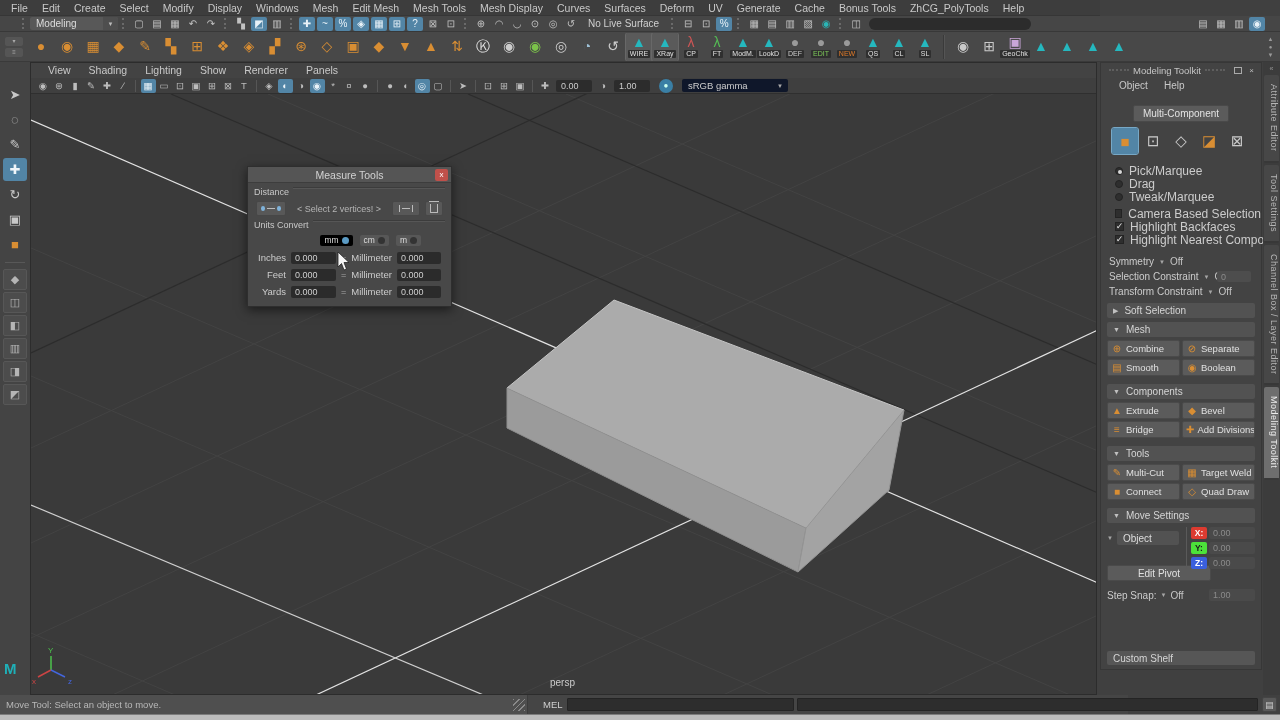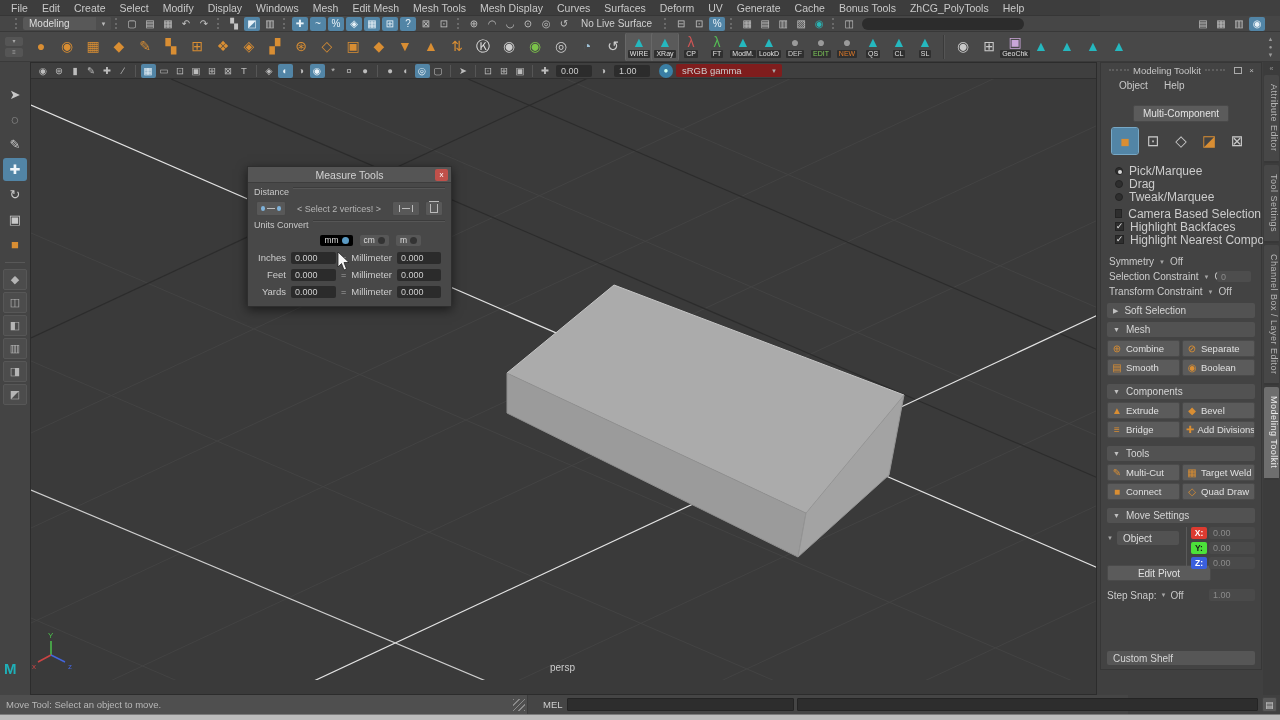--- a/index.html
+++ b/index.html
@@ -7,21 +7,21 @@
   #app{position:relative;width:1280px;height:720px;background:#404040;overflow:hidden;
        font-family:"Liberation Sans",sans-serif;color:#cccccc;font-size:11px}
 
   
   #menubar{position:absolute;left:0;top:0;width:1100px;height:16px;background:#3d3d3d;
            display:flex;align-items:center;padding-left:4px;border-bottom:1px solid #363636}
   .menu-item{padding:0 7px;font-size:10.5px;color:#c9c9c9;line-height:16px;white-space:nowrap}
 
   
   #statusline{position:absolute;left:0;top:16px;width:1280px;height:16px;background:#464646;
-              display:flex;align-items:center;border-bottom:1px solid #383838;padding-left:13px}
+              display:flex;align-items:center;border-bottom:1px solid #383838;padding-left:20px}
   .grip{width:4px;height:11px;border-left:2px dotted #6a6a6a;margin:0 4px 0 2px}
   #menuset{display:flex;align-items:center;background:#585858;border-radius:2px;height:13px;width:88px;
            font-size:10px;color:#ddd;padding-left:6px;justify-content:space-between}
   #menuset .arrow{background:#4e4e4e;height:13px;width:15px;border-radius:0 2px 2px 0;
                   display:flex;align-items:center;justify-content:center;font-size:6px;color:#bbb}
   .sl-icons{display:flex;align-items:center;flex:1}
   .sicon{width:16px;height:14px;display:flex;align-items:center;justify-content:center;
          font-size:10px;color:#c2c2c2;border-radius:2px;margin:0 1px;line-height:14px}
   .sicon.hl{background:#5285a6;color:#e8f2f8}
   .sicon.txt{width:auto;font-size:10px;color:#cfcfcf;margin:0 8px;white-space:nowrap}
@@ -59,22 +59,22 @@
             border:1px solid #2c2c2c;display:flex;flex-direction:column}
   #panel-menu{height:15px;background:#434343;display:flex;align-items:center;padding-left:8px}
   .pm-item{font-size:10.5px;color:#c9c9c9;padding:0 9px;line-height:15px}
   #panel-bar{height:16px;background:#3f3f3f;display:flex;align-items:center;padding:0 4px;border-bottom:1px solid #2f2f2f}
   .vicon{min-width:15px;height:14px;display:flex;align-items:center;justify-content:center;
          font-size:9.5px;color:#bdbdbd;border-radius:2px;margin:0 .5px;padding:0 1px}
   .vicon.hl{background:#5285a6;color:#eaf3f9}
   #panel-bar .divider{width:1px;height:12px;background:#565656;margin:0 4px}
   .vfield{width:36px;height:12px;background:#2c2c2c;border-radius:2px;font-size:9px;color:#ccc;
           display:flex;align-items:center;padding-left:5px;margin:0 3px}
-  #vt-dropdown{display:flex;align-items:center;background:#7f1d1d;border-radius:2px;height:13px;width:106px;
-               margin-left:3px;padding-left:6px;font-size:9.5px;color:#ccc;justify-content:space-between}
+  #vt-dropdown{display:flex;align-items:center;background:#0f172a;border-radius:2px;height:13px;width:106px;
+               margin-left:9px;padding-left:6px;font-size:9.5px;color:#ccc;justify-content:space-between}
   #vt-dropdown .arrow{font-size:6px;color:#aaa;padding-right:5px}
   #cm-icon{width:14px;height:14px;border-radius:50%;background:#3a7fa5;color:#cfe;font-size:8px;
            display:flex;align-items:center;justify-content:center;margin-left:6px}
   #canvas{flex:1;position:relative;overflow:hidden}
   #canvas svg{position:absolute;left:0;top:0}
 
   
   #rightpanel{position:absolute;left:1100px;top:62px;width:162px;height:608px;background:#434343;
               display:flex;flex-direction:column;font-size:10px;border:1px solid #373737}
   #mtk-header{height:15px;display:flex;align-items:center;background:#434343;padding:0 4px}
@@ -570,20 +570,29 @@
           <span class="g">◨</span>
         </div>
         <div class="layout-btn">
           <span class="g">◩</span>
         </div>
       </div>
     <div id="maya-logo">M</div>
   </div>
 
   <div id="viewport">
+    <div id="panel-menu">
+
+    <span class="pm-item">View</span>
+        <span class="pm-item">Shading</span>
+        <span class="pm-item">Lighting</span>
+        <span class="pm-item">Show</span>
+        <span class="pm-item">Renderer</span>
+        <span class="pm-item">Panels</span>
+      </div>
     <div id="panel-bar">
       <div style="display:flex;align-items:center">
 
       <span class="vicon">
             <span class="g">◉</span>
           </span>
           <span class="vicon">
             <span class="g">⊛</span>
           </span>
           <span class="vicon">

